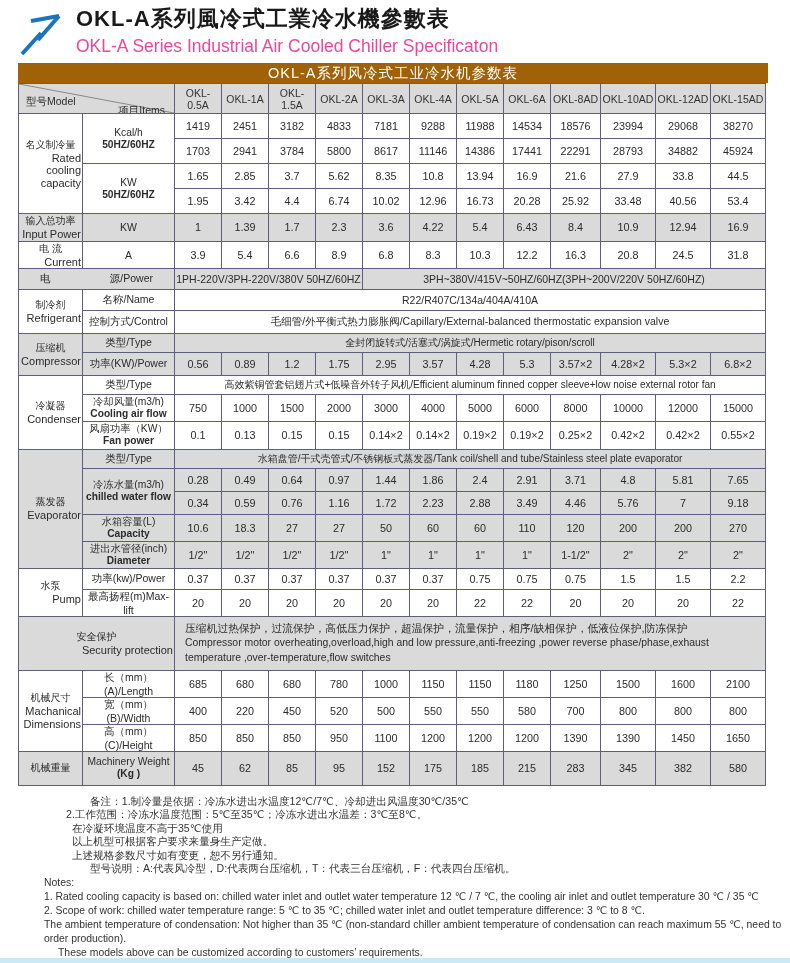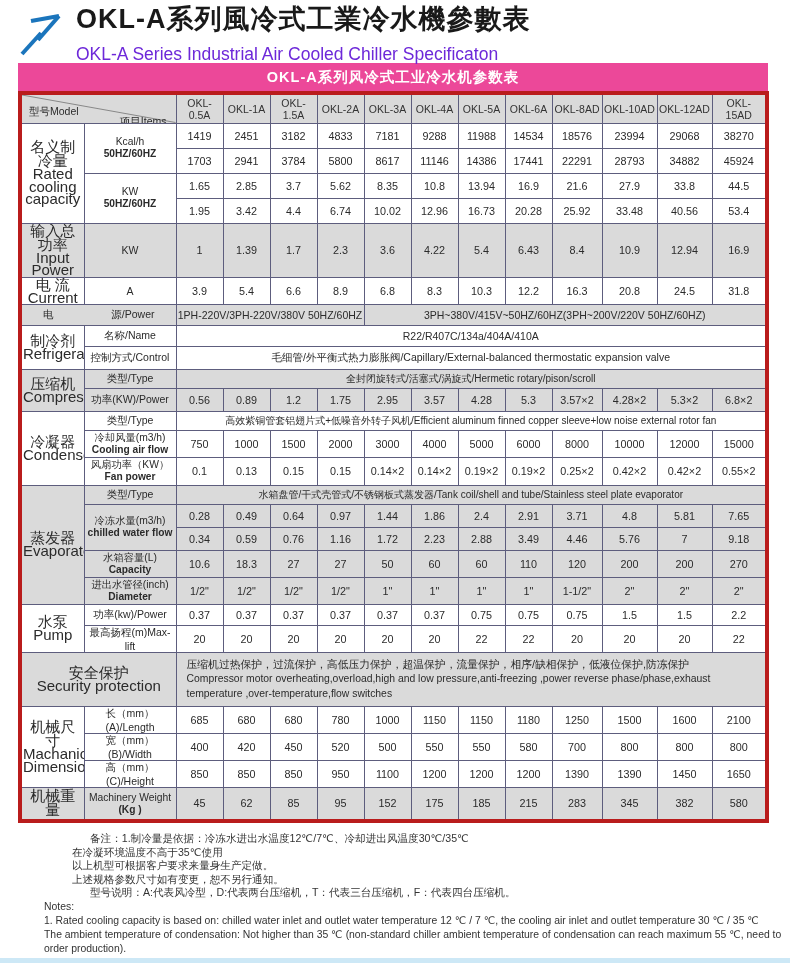--- a/index.html
+++ b/index.html
@@ -5,39 +5,39 @@
   html,body{margin:0;padding:0;}
   body{
     width:790px;height:963px;position:relative;background:#fff;overflow:hidden;
     font-family:"Liberation Sans","DejaVu Sans",sans-serif;color:#2b2b2b;
     -webkit-font-smoothing:antialiased;
   }
   
   .page-header{position:relative;height:63px;}
   .logo{position:absolute;left:14px;top:8px;width:52px;height:50px;}
   .titles{position:absolute;left:76px;top:4px;}
-  .title-zh{font-size:27px;font-weight:600;letter-spacing:1px;color:#191919;line-height:30px;}
-  .title-en{font-size:17.5px;font-weight:500;color:#6d28d9;line-height:22px;margin-top:9px;}
+  .title-zh{font-size:22px;font-weight:600;letter-spacing:1px;color:#191919;line-height:30px;}
+  .title-en{font-size:17.5px;font-weight:500;color:#ec4899;line-height:22px;margin-top:1px;}
 
   
   .tbl-wrap{margin-left:18px;width:750px;}
   .caption-bar{
-    height:28px;background:#ec4899;color:#fff;font-size:14.5px;font-weight:700;
+    height:20px;background:#a16207;color:#fff;font-size:14.5px;font-weight:400;
     display:flex;align-items:center;justify-content:center;letter-spacing:1px;
   }
-  table{border-collapse:collapse;table-layout:fixed;width:684px;border:4px solid #b91c1c;}
+  table{border-collapse:collapse;table-layout:fixed;width:684px;border:1px solid #b91c1c;}
   td,th{
     border:1px solid #5d5d7d;font-weight:normal;text-align:center;vertical-align:middle;
     font-size:10.5px;padding:0 1px;background:#fff;color:#2b2b2b;overflow:hidden;
   }
   tr.shade td,tr.shade th{background:#dadada;}
   th.model-h{font-size:10.5px;color:#333;}
   .num{font-size:10.8px;}
-  .lab .zh{display:block;font-size:15px;line-height:14px;}
-  .lab .en{display:block;font-size:15px;line-height:12.5px;}
+  .lab .zh{display:block;font-size:10px;line-height:14px;}
+  .lab .en{display:block;font-size:11px;line-height:12.5px;text-align:right;}
   .l1{display:block;font-size:10.3px;line-height:13px;}
   .l2{display:block;font-size:10.2px;line-height:12.5px;font-weight:bold;}
   td.longtxt{font-size:10px;white-space:nowrap;margin-top:24px;}
   .sec-zh{display:block;font-size:10.8px;line-height:14px;}
   .split{display:flex;justify-content:space-between;padding:0 20px;align-items:center;}
 
   
   .corner{position:relative;padding:0;}
   .corner svg{position:absolute;left:0;top:0;width:100%;height:100%;}
   .corner .c-model{position:absolute;left:7px;bottom:4px;font-size:10.5px;}
@@ -457,21 +457,21 @@
           <td class="num">1150</td>
           <td class="num">1180</td>
           <td class="num">1250</td>
           <td class="num">1500</td>
           <td class="num">1600</td>
           <td class="num">2100</td>
         </tr>
     <tr class="h21">
       <td>宽（mm）(B)/Width</td>
     <td class="num">400</td>
-          <td class="num">420</td>
+          <td class="num">220</td>
           <td class="num">450</td>
           <td class="num">520</td>
           <td class="num">500</td>
           <td class="num">550</td>
           <td class="num">550</td>
           <td class="num">580</td>
           <td class="num">700</td>
           <td class="num">800</td>
           <td class="num">800</td>
           <td class="num">800</td>
@@ -512,24 +512,26 @@
           <td class="num">345</td>
           <td class="num">382</td>
           <td class="num">580</td>
         </tr>
   </tbody>
     </table>
 </div>
 
 <div class="notes">
   <div class="nzh">备注：1.制冷量是依据：冷冻水进出水温度12℃/7℃、冷却进出风温度30℃/35℃</div>
+  <div class="nzh ind1">2.工作范围：冷冻水温度范围：5℃至35℃；冷冻水进出水温差：3℃至8℃。</div>
   <div class="nzh ind2">在冷凝环境温度不高于35℃使用</div>
   <div class="nzh ind2">以上机型可根据客户要求来量身生产定做。</div>
   <div class="nzh ind2">上述规格参数尺寸如有变更，恕不另行通知。</div>
   <div class="nzh">型号说明：A:代表风冷型，D:代表两台压缩机，T：代表三台压缩机，F：代表四台压缩机。</div>
   <div class="nen">Notes:</div>
   <div class="nen">1. Rated cooling capacity is based on: chilled water inlet and outlet water temperature 12 ℃ / 7 ℃, the cooling air inlet and outlet temperature 30 ℃ / 35 ℃</div>
+  <div class="nen">2. Scope of work: chilled water temperature range: 5 ℃ to 35 ℃; chilled water inlet and outlet temperature difference: 3 ℃ to 8 ℃.</div>
   <div class="nen">The ambient temperature of condensation: Not higher than 35 ℃ (non-standard chiller ambient temperature of condensation can reach maximum 55 ℃, need to order production).</div>
   <div class="nen ind1">These models above can be customized according to customers’  requirements.</div>
 
 </div>
 
 <div class="bottom-strip"></div>
 
 </body></html>

